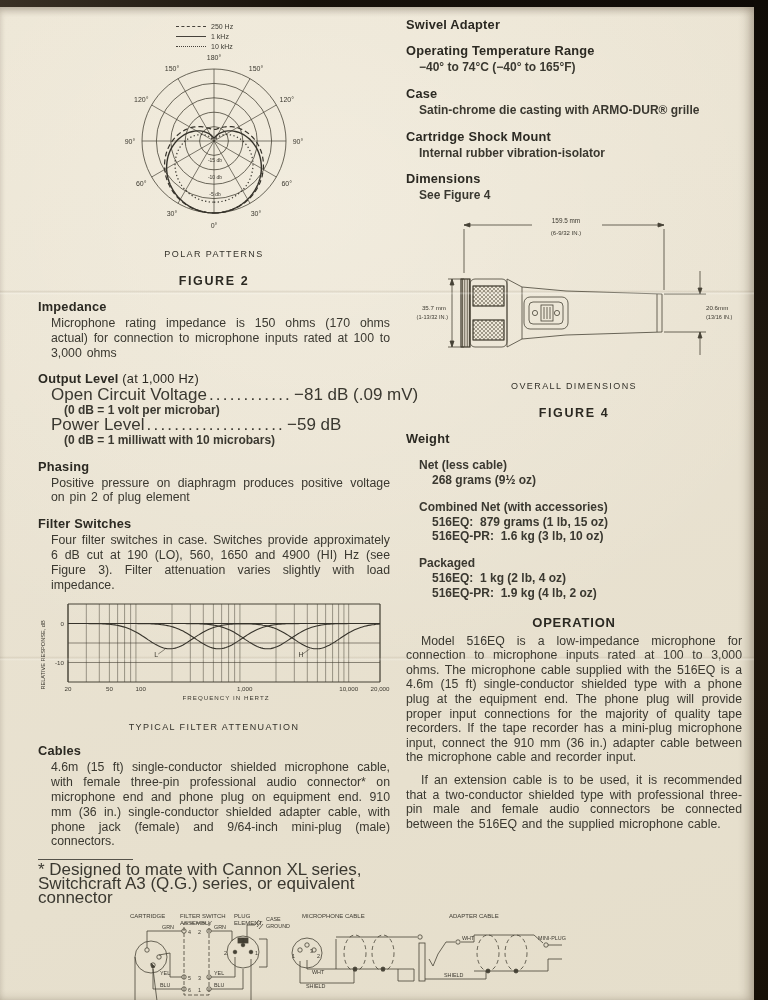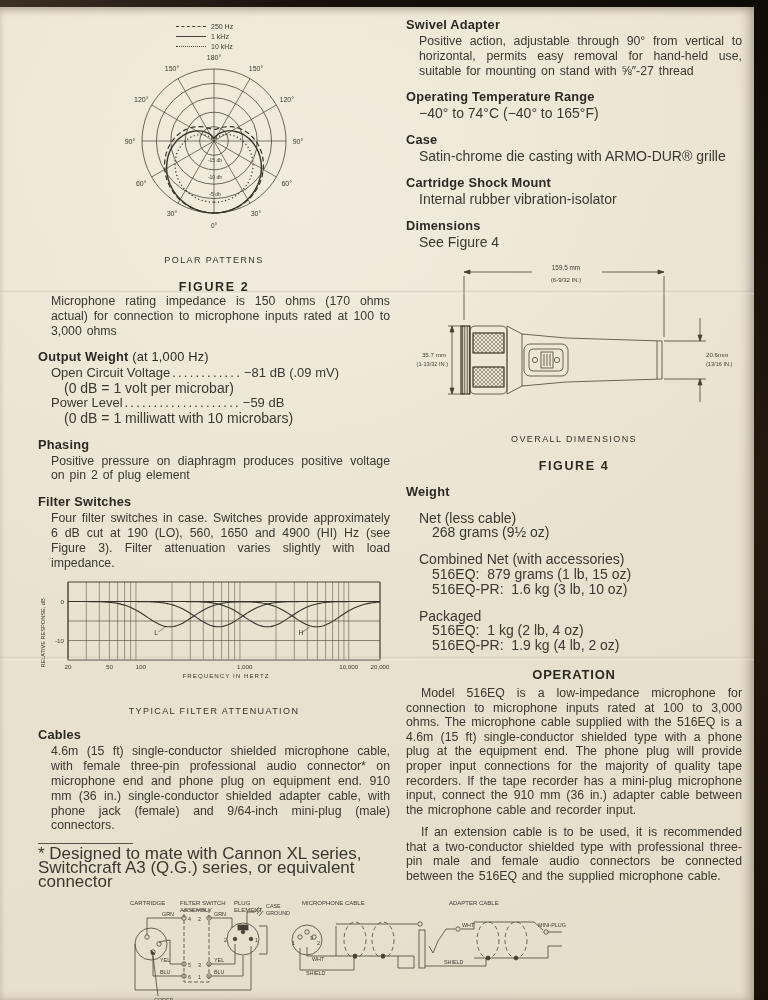--- a/index.html
+++ b/index.html
@@ -23,26 +23,26 @@
   #crease1{top:283px;background:linear-gradient(to bottom,rgba(0,0,0,0),rgba(115,100,75,.16) 40%,rgba(255,255,250,.3) 60%,rgba(0,0,0,0));}
   #crease2{top:649px;background:linear-gradient(to bottom,rgba(0,0,0,0),rgba(115,100,75,.13) 40%,rgba(255,255,250,.25) 60%,rgba(0,0,0,0));}
 
   .cols{display:flex;gap:16px;padding:6px 12px 0 38px;align-items:flex-start;}
   .col-l{width:352px;flex:none;}
   .col-r{flex:1;min-width:0;}
 
   .h{font-weight:bold;font-size:12.8px;color:#2b2922;margin:11px 0 2px 0;letter-spacing:.2px;}
   .h .hn{font-weight:normal;}
   .bd{font-size:12.3px;line-height:14.8px;text-align:justify;padding-left:13px;color:#3a3830;word-spacing:1.5px;}
-  .bd2{font-size:14px;line-height:14.8px;padding-left:13px;color:#3a3830;}
+  .bd2{font-size:12px;line-height:14.8px;padding-left:13px;color:#3a3830;font-weight:bold;}
   .ind2{padding-left:26px;}
-  .dotrow{display:flex;align-items:flex-end;padding-left:13px;font-size:13px;line-height:14.8px;white-space:nowrap;}
+  .dotrow{display:flex;align-items:flex-end;padding-left:13px;font-size:17px;line-height:14.8px;white-space:nowrap;}
   .dotrow .dots{letter-spacing:2.2px;margin:0 2px;}
   .wgroup{margin-top:12px;}
-  .figcap{text-align:center;font-size:9px;letter-spacing:1.4px;color:#33312a;margin-top:20px;}
+  .figcap{text-align:center;font-size:9px;letter-spacing:1.4px;color:#33312a;margin-top:14px;}
   .figno{text-align:center;font-size:12.5px;font-weight:bold;letter-spacing:1.6px;color:#2b2922;margin-top:15px;}
   .op-h{text-align:center;font-weight:bold;font-size:13px;letter-spacing:.8px;margin:14px 0 4px 0;color:#2b2922;}
   .op-p{font-size:12.3px;line-height:14.6px;text-align:justify;text-indent:15px;margin:0 0 8px 0;word-spacing:1.2px;}
   .legend{margin:8px 0 0 138px;}
   .lrow{display:flex;align-items:center;height:10px;}
   .ls{width:30px;height:0;border-top-width:1.4px;border-top-color:#45413a;margin-right:5px;flex:none;}
   .ls.dashed{border-top-style:dashed;}
   .ls.solid{border-top-style:solid;}
   .ls.dotted{border-top-style:dotted;}
   .lt{font-size:7px;color:#3c3a32;}
@@ -119,25 +119,26 @@
               <path d="M160.0 162.0L163.8 161.9L167.5 161.4L171.2 160.7L174.8 159.8L178.4 158.6L181.8 157.1L185.1 155.3L188.2 153.4L191.2 151.2L194.0 148.8L196.6 146.3L198.9 143.6L201.1 140.7L203.0 137.7L204.6 134.6L206.1 131.5L207.2 128.3L208.2 125.0L208.8 121.7L209.3 118.4L209.4 115.2L209.4 112.0L209.1 108.8L208.6 105.8L207.9 102.8L207.0 100.0L205.9 97.3L204.7 94.7L203.3 92.3L201.8 90.0L200.1 87.9L198.4 86.0L196.6 84.2L194.7 82.6L192.8 81.2L190.8 80.0L188.9 78.9L186.9 78.0L185.0 77.3L183.1 76.7L181.2 76.2L179.4 75.9L177.7 75.7L176.0 75.6L174.4 75.6L172.9 75.7L171.5 75.8L170.2 76.0L168.9 76.2L167.8 76.5L166.7 76.8L165.7 77.1L164.8 77.4L164.0 77.6L163.2 77.9L162.5 78.1L161.9 78.3L161.2 78.4L160.6 78.5L160.0 78.5L159.4 78.5L158.8 78.4L158.1 78.3L157.5 78.1L156.8 77.9L156.0 77.6L155.2 77.4L154.3 77.1L153.3 76.8L152.2 76.5L151.1 76.2L149.8 76.0L148.5 75.8L147.1 75.7L145.6 75.6L144.0 75.6L142.3 75.7L140.6 75.9L138.8 76.2L136.9 76.7L135.0 77.3L133.1 78.0L131.1 78.9L129.2 80.0L127.2 81.2L125.3 82.6L123.4 84.2L121.6 86.0L119.9 87.9L118.2 90.0L116.7 92.3L115.3 94.7L114.1 97.3L113.0 100.0L112.1 102.8L111.4 105.8L110.9 108.8L110.6 112.0L110.6 115.2L110.7 118.4L111.2 121.7L111.8 125.0L112.8 128.3L113.9 131.5L115.4 134.6L117.0 137.7L118.9 140.7L121.1 143.6L123.4 146.3L126.0 148.8L128.8 151.2L131.8 153.4L134.9 155.3L138.2 157.1L141.6 158.6L145.2 159.8L148.8 160.7L152.5 161.4L156.2 161.9L160.0 162.0Z" fill="none" stroke="#36332b" stroke-width="1.2" stroke-dasharray="5,3"></path>
               <path d="M160.0 162.0L163.8 161.9L167.5 161.4L171.2 160.7L174.8 159.7L178.3 158.4L181.7 156.9L185.0 155.1L188.1 153.0L191.0 150.8L193.7 148.3L196.2 145.7L198.4 142.9L200.5 140.0L202.2 136.9L203.8 133.8L205.0 130.5L206.0 127.2L206.7 123.9L207.2 120.6L207.4 117.4L207.3 114.1L207.0 110.9L206.5 107.9L205.8 104.9L204.8 102.0L203.7 99.3L202.3 96.7L200.8 94.3L199.2 92.1L197.4 90.0L195.6 88.1L193.6 86.5L191.6 85.0L189.6 83.7L187.5 82.6L185.5 81.7L183.4 81.0L181.4 80.5L179.4 80.1L177.5 79.9L175.6 79.9L173.9 79.9L172.2 80.1L170.6 80.4L169.2 80.8L167.9 81.3L166.7 81.8L165.6 82.3L164.6 82.9L163.8 83.5L163.0 84.1L162.4 84.6L161.9 85.2L161.4 85.7L161.1 86.1L160.8 86.4L160.5 86.7L160.3 86.9L160.2 87.1L160.0 87.1L159.8 87.1L159.7 86.9L159.5 86.7L159.2 86.4L158.9 86.1L158.6 85.7L158.1 85.2L157.6 84.6L157.0 84.1L156.2 83.5L155.4 82.9L154.4 82.3L153.3 81.8L152.1 81.3L150.8 80.8L149.4 80.4L147.8 80.1L146.1 79.9L144.4 79.9L142.5 79.9L140.6 80.1L138.6 80.5L136.6 81.0L134.5 81.7L132.5 82.6L130.4 83.7L128.4 85.0L126.4 86.5L124.4 88.1L122.6 90.0L120.8 92.1L119.2 94.3L117.7 96.7L116.3 99.3L115.2 102.0L114.2 104.9L113.5 107.9L113.0 110.9L112.7 114.1L112.6 117.4L112.8 120.6L113.3 123.9L114.0 127.2L115.0 130.5L116.2 133.8L117.8 136.9L119.5 140.0L121.6 142.9L123.8 145.7L126.3 148.3L129.0 150.8L131.9 153.0L135.0 155.1L138.3 156.9L141.7 158.4L145.2 159.7L148.8 160.7L152.5 161.4L156.2 161.9L160.0 162.0Z" fill="none" stroke="#36332b" stroke-width="1.4"></path>
               <path d="M160.0 151.2L163.2 151.1L166.4 150.7L169.5 150.1L172.6 149.2L175.6 148.0L178.4 146.7L181.2 145.1L183.8 143.4L186.2 141.4L188.4 139.2L190.5 136.9L192.3 134.5L194.0 131.9L195.4 129.3L196.6 126.6L197.5 123.8L198.2 121.0L198.7 118.1L199.0 115.3L199.0 112.5L198.8 109.8L198.3 107.1L197.7 104.5L196.9 102.0L195.9 99.6L194.8 97.4L193.5 95.3L192.0 93.4L190.5 91.6L188.8 90.0L187.1 88.6L185.3 87.3L183.4 86.3L181.6 85.4L179.7 84.7L177.9 84.2L176.0 83.8L174.3 83.6L172.6 83.6L170.9 83.7L169.4 83.9L167.9 84.3L166.5 84.7L165.3 85.2L164.2 85.8L163.2 86.5L162.3 87.2L161.5 87.9L160.9 88.6L160.4 89.4L160.0 90.0L160.0 90.0L160.0 90.0L160.0 90.0L160.0 90.0L160.0 90.0L160.0 90.0L160.0 90.0L160.0 90.0L160.0 90.0L160.0 90.0L160.0 90.0L160.0 90.0L160.0 90.0L160.0 90.0L160.0 90.0L160.0 90.0L160.0 90.0L160.0 90.0L159.6 89.4L159.1 88.6L158.5 87.9L157.7 87.2L156.8 86.5L155.8 85.8L154.7 85.2L153.5 84.7L152.1 84.3L150.6 83.9L149.1 83.7L147.4 83.6L145.7 83.6L144.0 83.8L142.1 84.2L140.3 84.7L138.4 85.4L136.6 86.3L134.7 87.3L132.9 88.6L131.2 90.0L129.5 91.6L128.0 93.4L126.5 95.3L125.2 97.4L124.1 99.6L123.1 102.0L122.3 104.5L121.7 107.1L121.2 109.8L121.0 112.5L121.0 115.3L121.3 118.1L121.8 121.0L122.5 123.8L123.4 126.6L124.6 129.3L126.0 131.9L127.7 134.5L129.5 136.9L131.6 139.2L133.8 141.4L136.2 143.4L138.8 145.1L141.6 146.7L144.4 148.0L147.4 149.2L150.5 150.1L153.6 150.7L156.8 151.1L160.0 151.2Z" fill="none" stroke="#36332b" stroke-width="1.2" stroke-dasharray="1.3,2.4"></path>
             </g>
         </svg>
         <div class="figcap">POLAR PATTERNS</div>
         <div class="figno">FIGURE 2</div>
       </div>
 
       <div>
+        <div class="h">Impedance</div>
         <div class="bd">Microphone rating impedance is 150 ohms (170 ohms actual) for connection to microphone inputs rated at 100 to 3,000 ohms</div>
       </div>
 
       <div>
-        <div class="h"><span>Output Weight</span><span class="hn"> (at 1,000 Hz)</span></div>
+        <div class="h"><span>Output Level</span><span class="hn"> (at 1,000 Hz)</span></div>
         <div class="dotrow">
           <span>Open Circuit Voltage</span>
           <span class="dots">............</span>
           <span>−81 dB  (.09 mV)</span>
         </div>
         <div class="bd2 ind2">(0 dB = 1 volt per microbar)</div>
         <div class="dotrow">
           <span>Power Level</span>
           <span class="dots">....................</span>
           <span>−59 dB</span>
@@ -223,21 +224,20 @@
       <div>
         <div class="footrule"></div>
         <div class="footnote">* Designed to mate with Cannon XL series, Switchcraft A3 (Q.G.) series, or equivalent connector</div>
       </div>
     </div>
 
     <div class="col-r">
 
       <div>
         <div class="h" style="margin-top:4px;">Swivel Adapter</div>
-        <div class="bd">Positive action, adjustable through 90° from vertical to horizontal, permits easy removal for hand-held use, suitable for mounting on stand with ⅝″-27 thread</div>
       </div>
 
       <div>
         <div class="h">Operating Temperature Range</div>
         <div class="bd2">−40° to 74°C (−40° to 165°F)</div>
       </div>
 
       <div>
         <div class="h">Case</div>
         <div class="bd2">Satin-chrome die casting with ARMO-DUR® grille</div>

